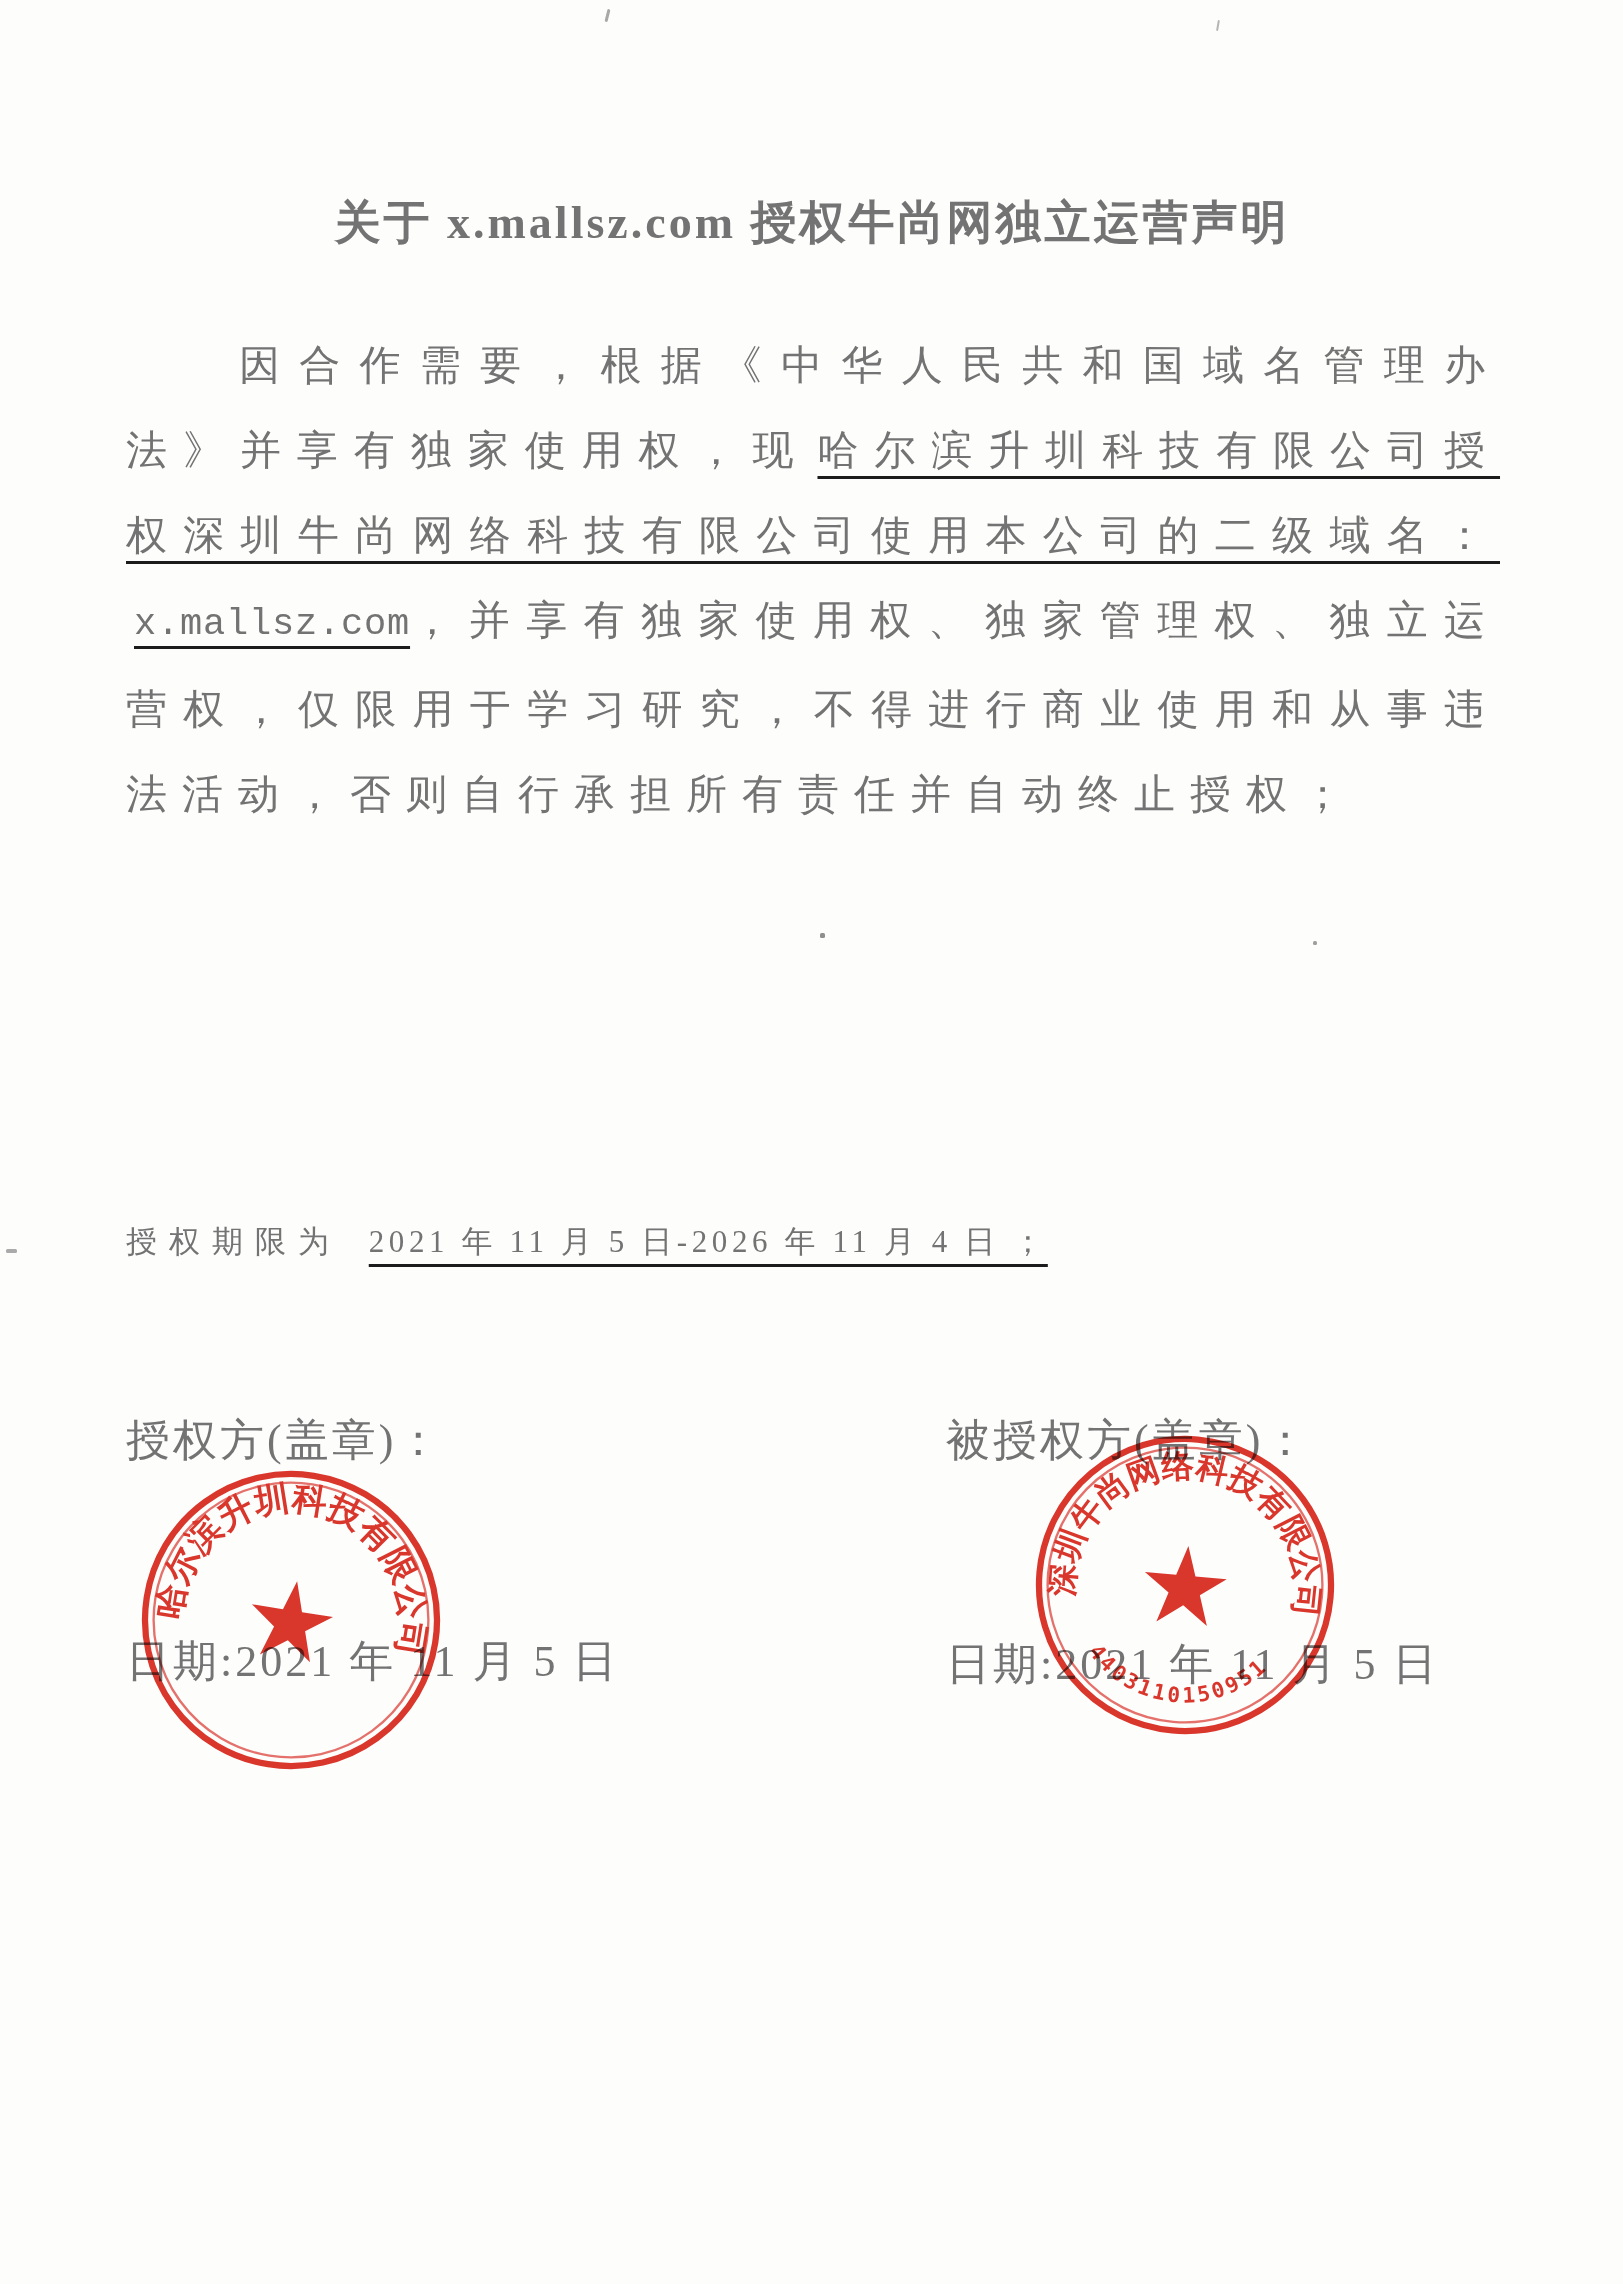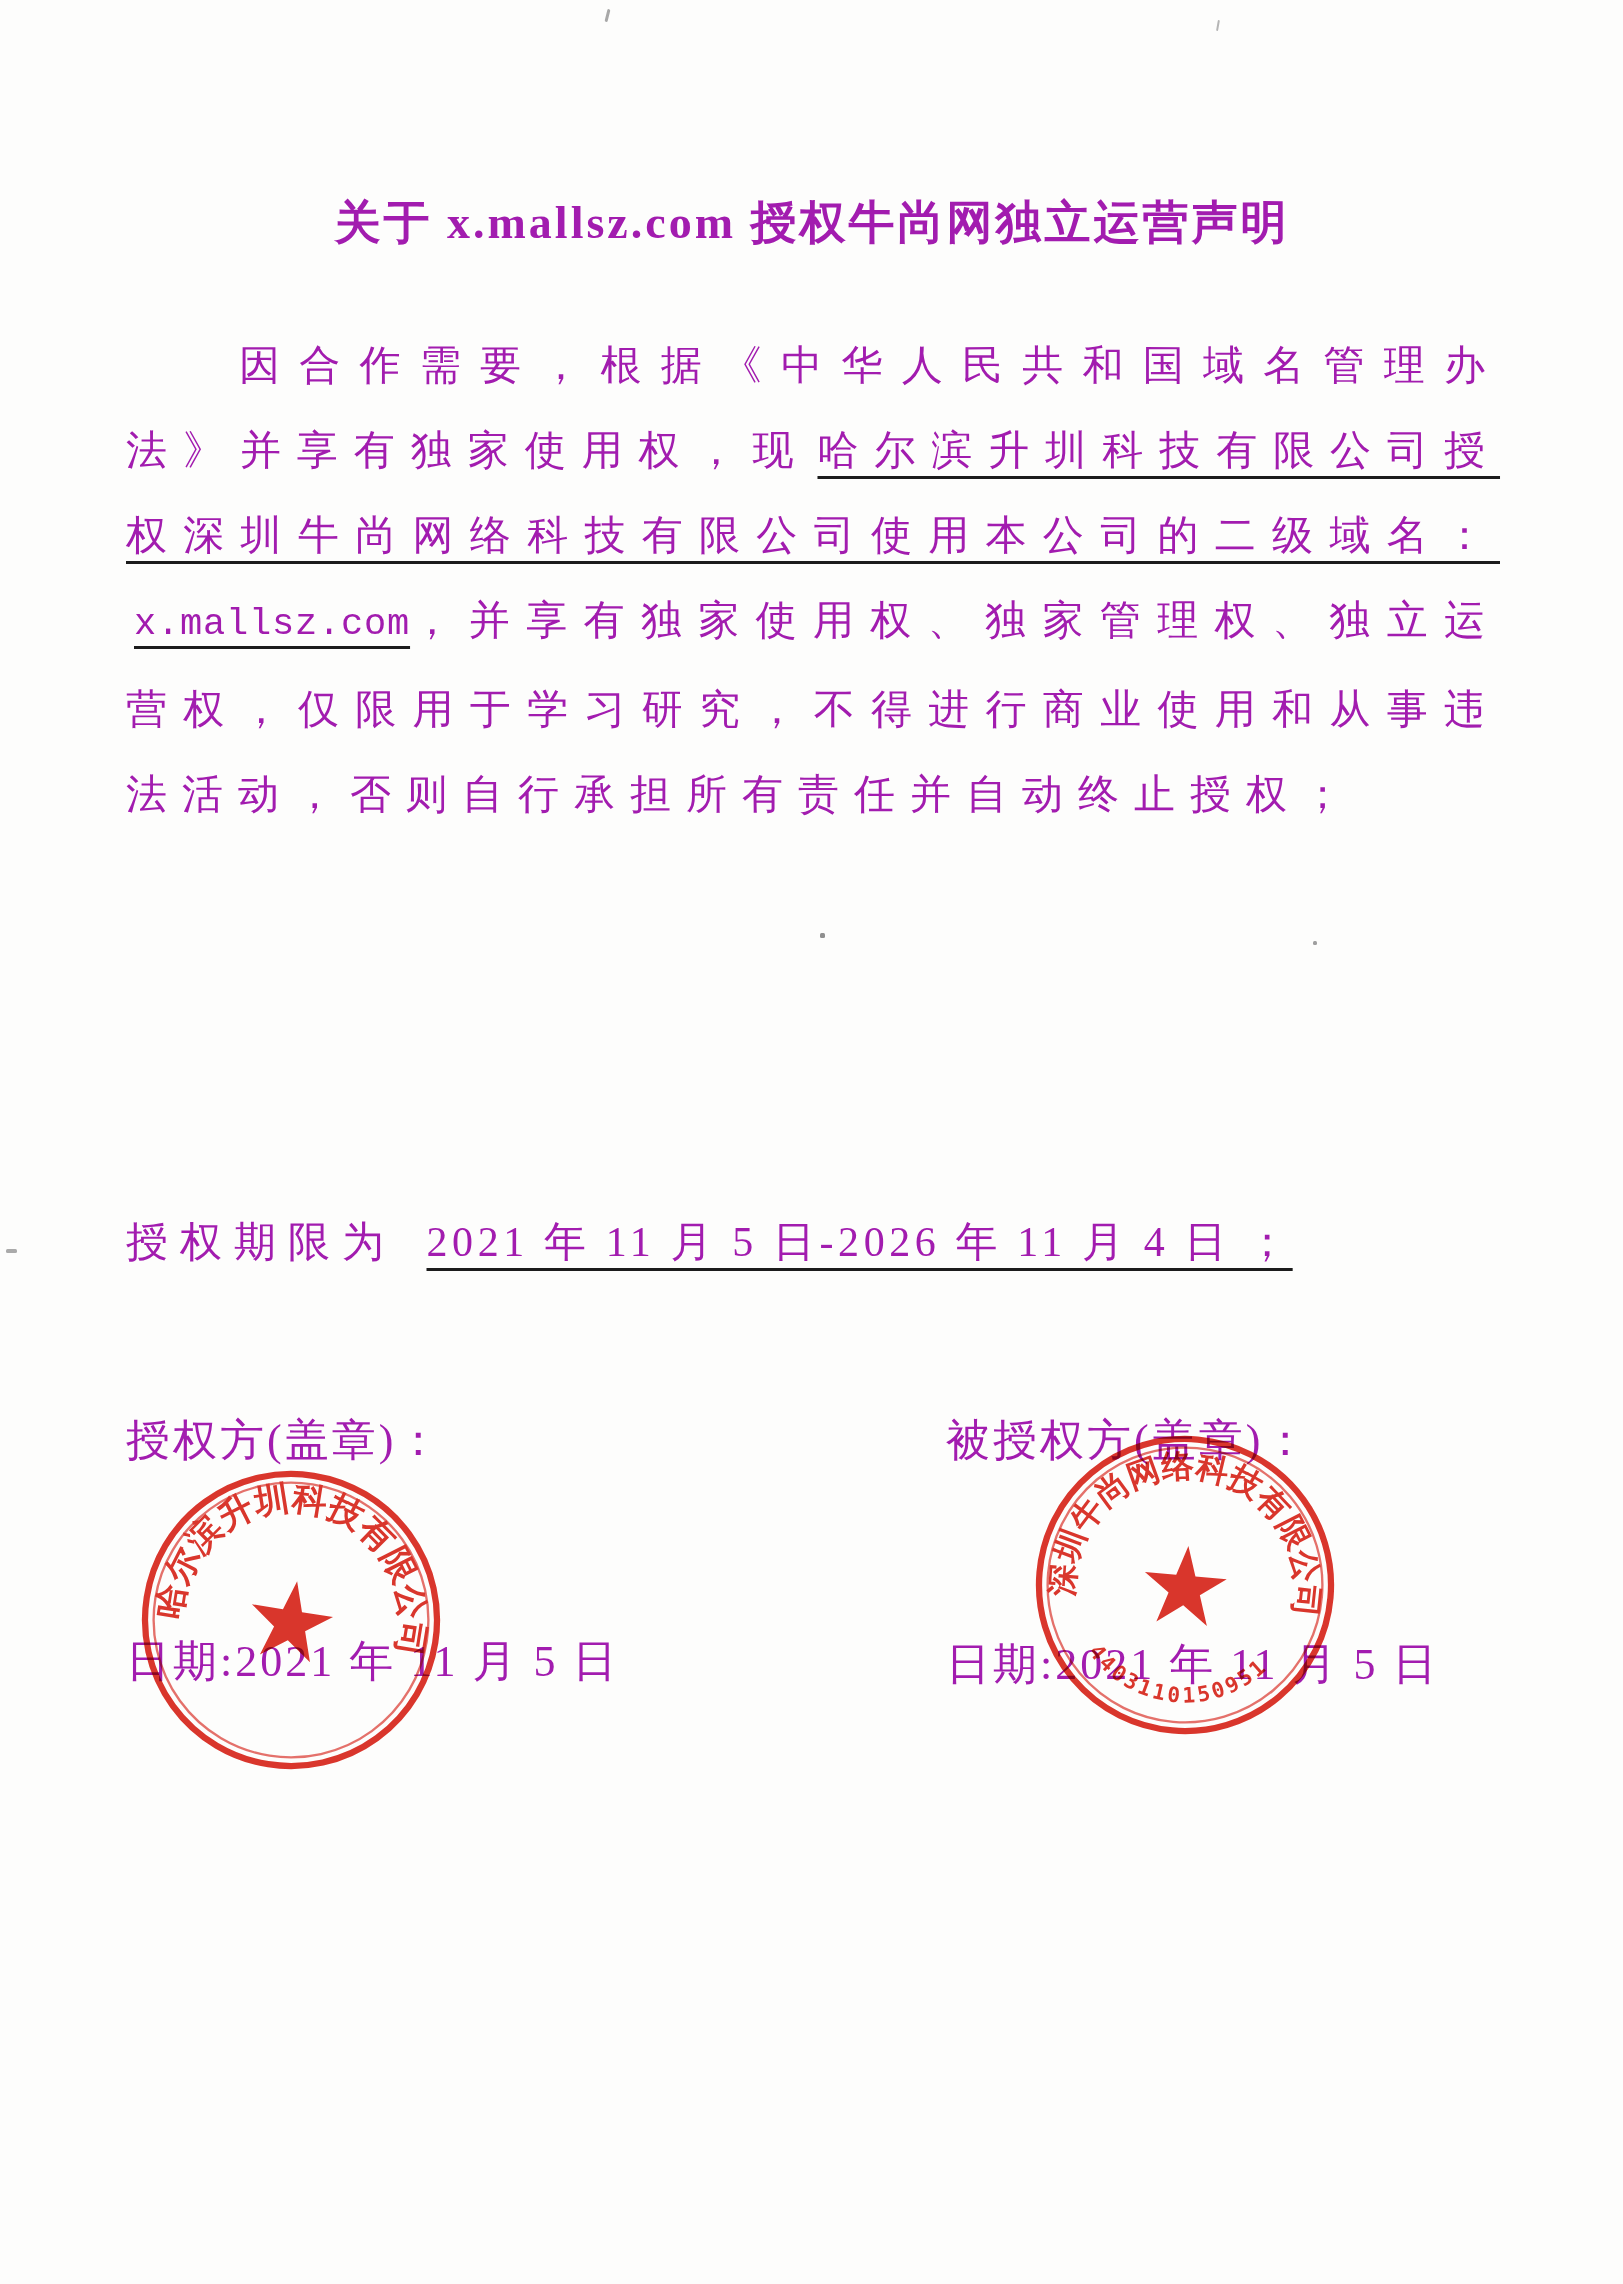--- a/index.html
+++ b/index.html
@@ -3,21 +3,21 @@
 <meta charset="utf-8">
 <style>
   html,body { margin:0; padding:0; background:#9a9a9a; }
   .page {
     position:relative;
     width:1624px; height:2284px;
     margin:0 auto;
     background:#fdfdfc;
     overflow:hidden;
     font-family:"Liberation Serif","DejaVu Serif",serif;
-    color:#a21caf;
+    color:#737373;
   }
   .title {
     position:absolute; top:192px; left:0; width:100%;
     margin:0; text-align:center;
     font-size:46px; font-weight:700; letter-spacing:3px;
   }
   .content {
     position:absolute; left:126px; top:318px; width:1374px;
     z-index:2;
   }
@@ -35,21 +35,21 @@
   }
   .u {
     text-decoration:underline;
     text-underline-offset:12px;
     text-decoration-thickness:2.7px;
     text-decoration-color:#1c1c1c;
     margin-left:8px;
   }
   .term {
     position:absolute; left:126px; top:1204px; margin:0;
-    font-size:42px; line-height:76px; letter-spacing:12px;
+    font-size:31px; line-height:76px; letter-spacing:12px;
     z-index:2; white-space:nowrap;
   }
   .term .u { letter-spacing:4.6px; }
   .sig-label, .sig-date {
     position:absolute; margin:0;
     font-size:44px; letter-spacing:3px; white-space:nowrap;
     z-index:2;
   }
   .sig-label.left  { left:126px;  top:1411px; }
   .sig-label.right { left:946px; top:1411px; }

